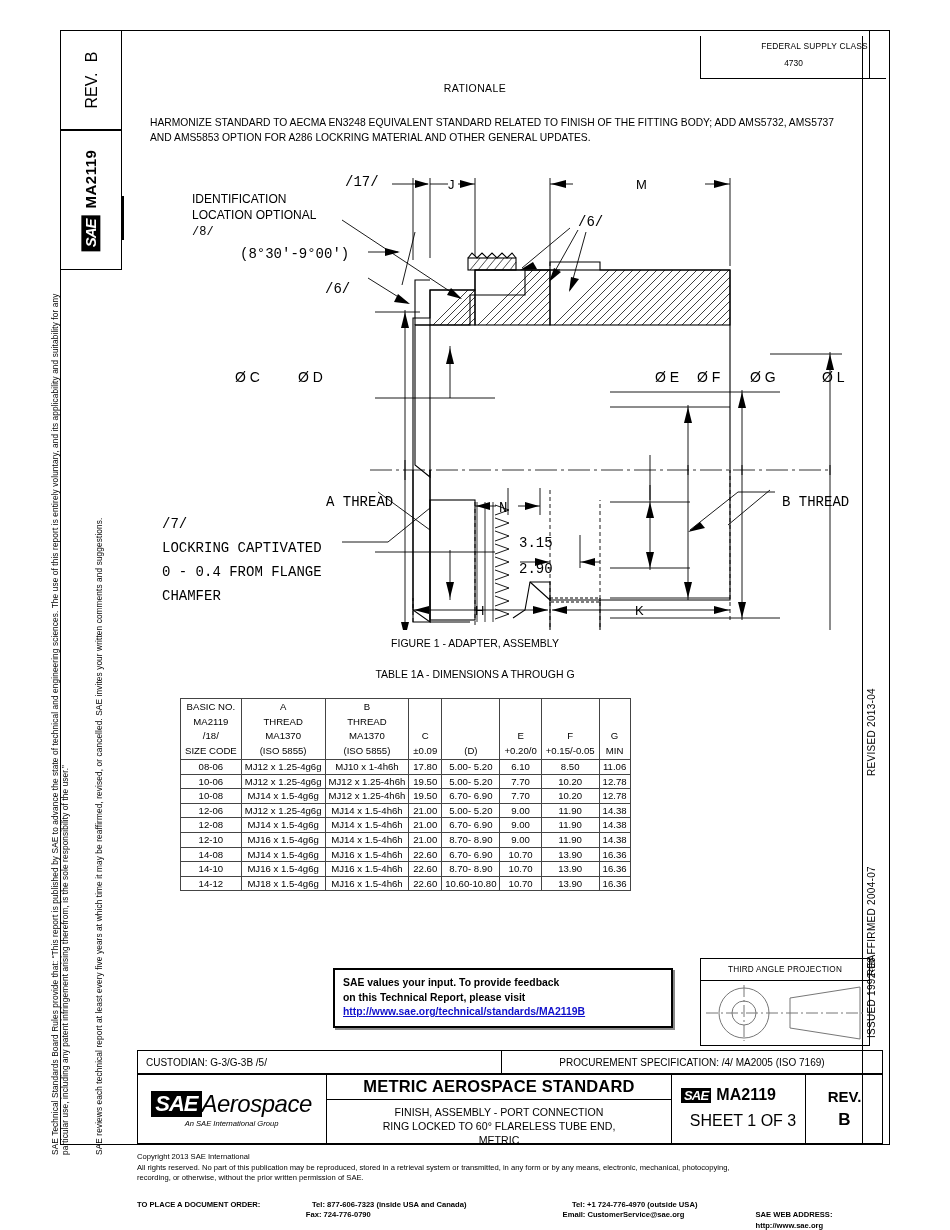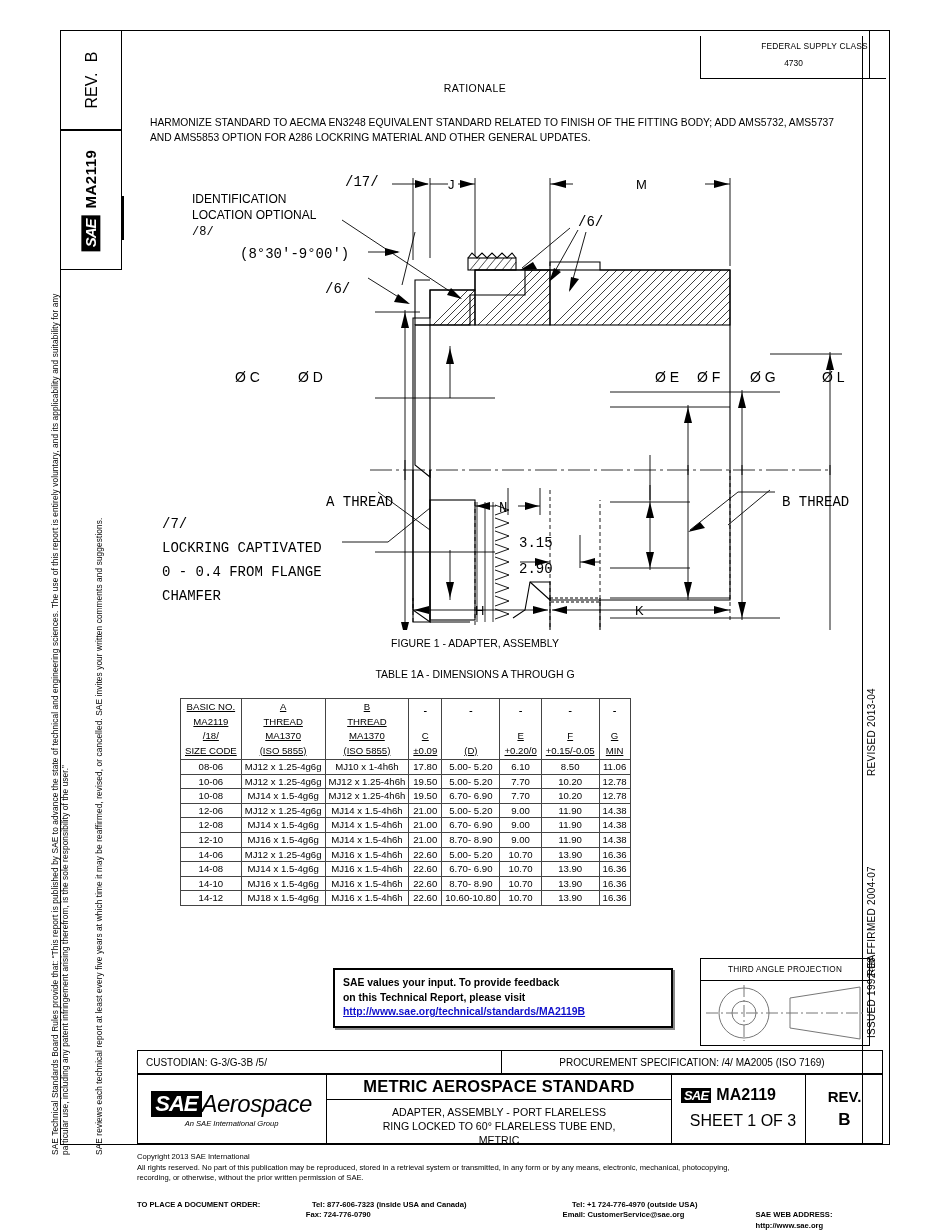--- a/index.html
+++ b/index.html
@@ -38,21 +38,21 @@
   #figcap{left:0;top:637px;width:950px;text-align:center;font-size:10.5px;}
   #tabcap{left:0;top:668px;width:950px;text-align:center;font-size:10.5px;}
 
   
   #tablewrap{left:180px;top:698px;}
   table{border-collapse:collapse;font-size:9.6px;}
   th,td{border:1px solid #444;padding:0 3px;height:13.6px;line-height:13.6px;
         text-align:center;white-space:nowrap;font-weight:normal;}
   thead th{height:15.5px;line-height:15.5px;}
   .hcell{padding:1px 4px;}
-  .hcell div{line-height:14.5px;text-decoration:underline;}
+  .hcell div{line-height:14.5px;}
 
   
   .dates{font-size:10px;letter-spacing:.3px;}
 
   
   #fbbox{left:333px;top:968px;width:340px;height:60px;border:2px solid #000;
          box-shadow:2px 2px 0 #888;padding:6px 8px;box-sizing:border-box;}
   #fbbox div{font-size:10.4px;font-weight:bold;line-height:14.5px;}
   #fbbox .lnk{color:#1111cc;text-decoration:underline;}
 
@@ -494,30 +494,20 @@
           <td>12-10</td>
           <td style="text-align: center;">MJ16 x 1.5-4g6g</td>
           <td style="text-align: center;">MJ14 x 1.5-4h6h</td>
           <td>21.00</td>
           <td>8.70-  8.90</td>
           <td>9.00</td>
           <td>11.90</td>
           <td>14.38</td>
         </tr>
         <tr>
-          <td>14-06</td>
-          <td style="text-align: center;">MJ12 x 1.25-4g6g</td>
-          <td style="text-align: center;">MJ16 x 1.5-4h6h</td>
-          <td>22.60</td>
-          <td>5.00-  5.20</td>
-          <td>10.70</td>
-          <td>13.90</td>
-          <td>16.36</td>
-        </tr>
-        <tr>
           <td>14-08</td>
           <td style="text-align: center;">MJ14 x 1.5-4g6g</td>
           <td style="text-align: center;">MJ16 x 1.5-4h6h</td>
           <td>22.60</td>
           <td>6.70-  6.90</td>
           <td>10.70</td>
           <td>13.90</td>
           <td>16.36</td>
         </tr>
         <tr>
@@ -584,21 +574,21 @@
       <span style="font-size:24px;font-style:italic;letter-spacing:-0.5px;">Aerospace</span>
     </div>
     <div style="font-size:7.6px;font-style:italic;margin-top:1px;">An SAE International Group</div>
   </div>
 </div>
 <div class="abs" id="tb-mid">
   <div class="ctr" style="height:25px;border-bottom:1.2px solid #000;">
     <span id="mas">METRIC AEROSPACE STANDARD</span>
   </div>
   <div id="mastitle" style="padding-top:5px;">
-    <div>ADAPTER, ASSEMBLY - PORT FLARELESS</div>
+    <div>FINISH, ASSEMBLY - PORT CONNECTION</div>
     <div>RING LOCKED TO 60° FLARELESS TUBE END,</div>
     <div>METRIC</div>
   </div>
 </div>
 <div class="abs" id="tb-num">
   <div style="display:flex;align-items:center;gap:5px;padding:12px 0 0 9px;">
     <span style="background:#000;color:#fff;font-weight:bold;font-size:13px;padding:0 3px;font-style:italic;letter-spacing:-0.8px;">SAE</span>
     <span style="font-size:16px;font-weight:bold;">MA2119</span>
   </div>
   <div style="font-size:16px;padding:8px 0 0 9px;text-align:center;">SHEET 1 OF 3</div>

